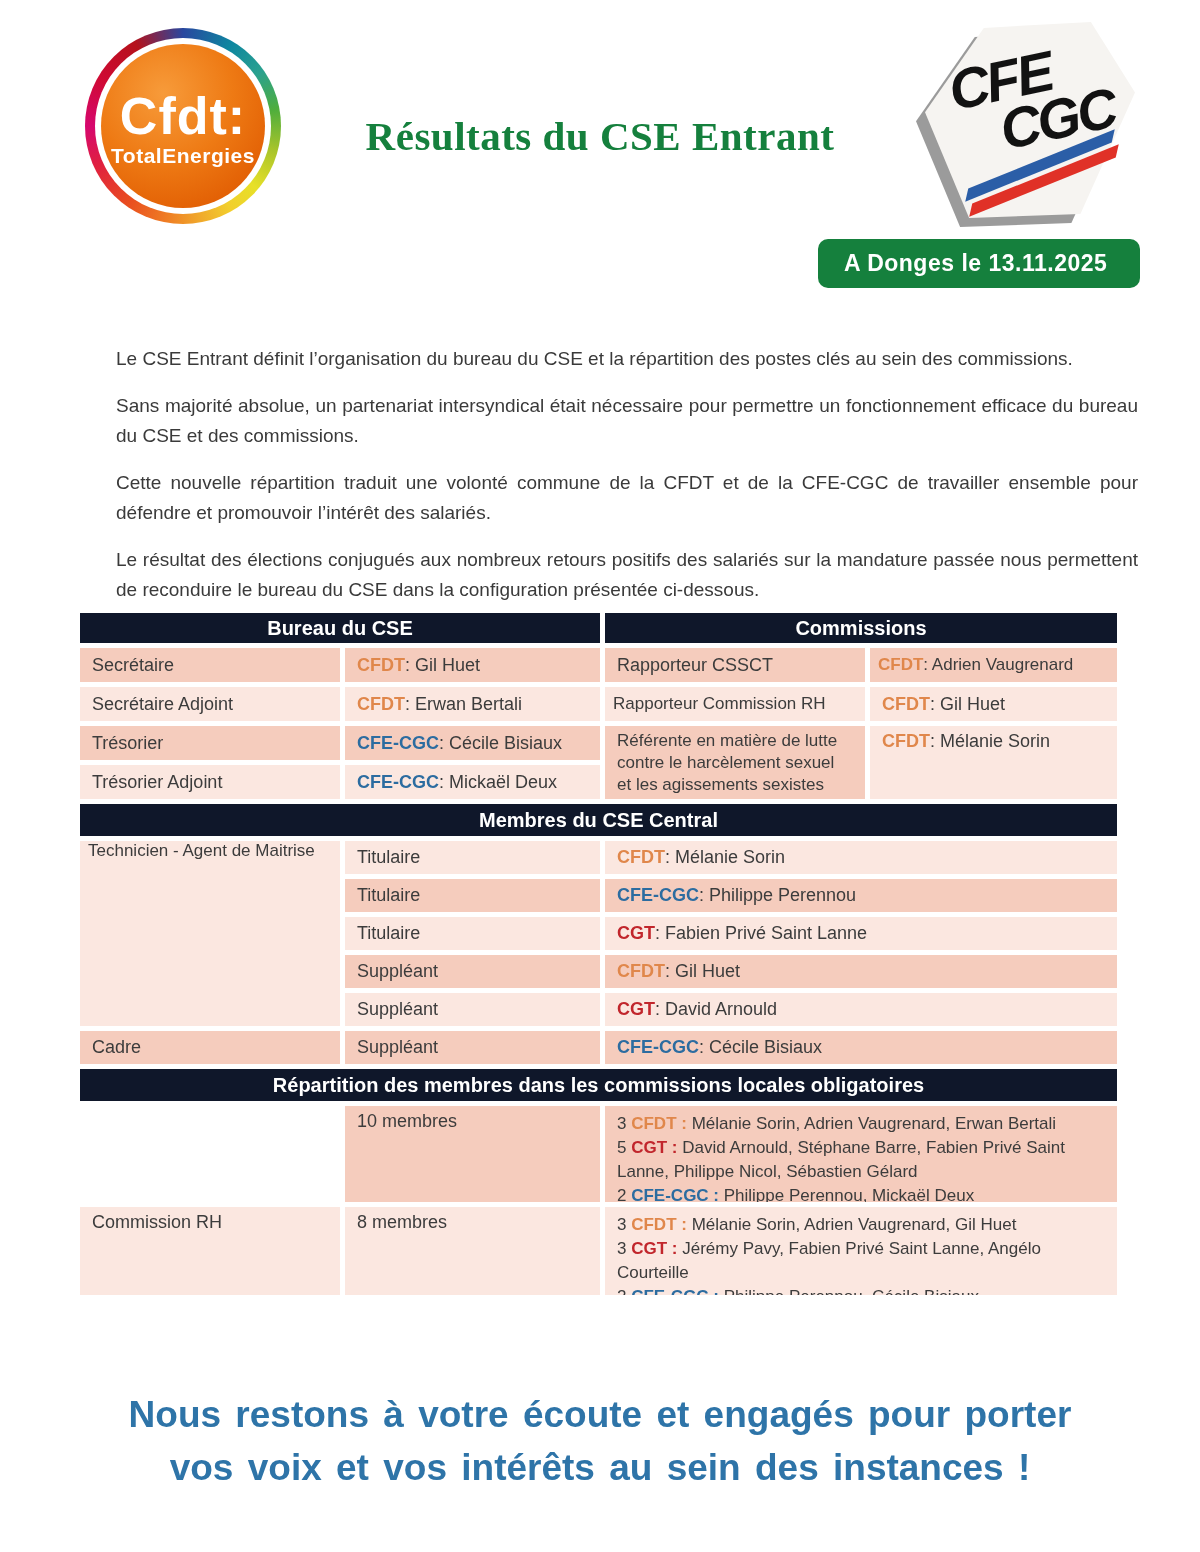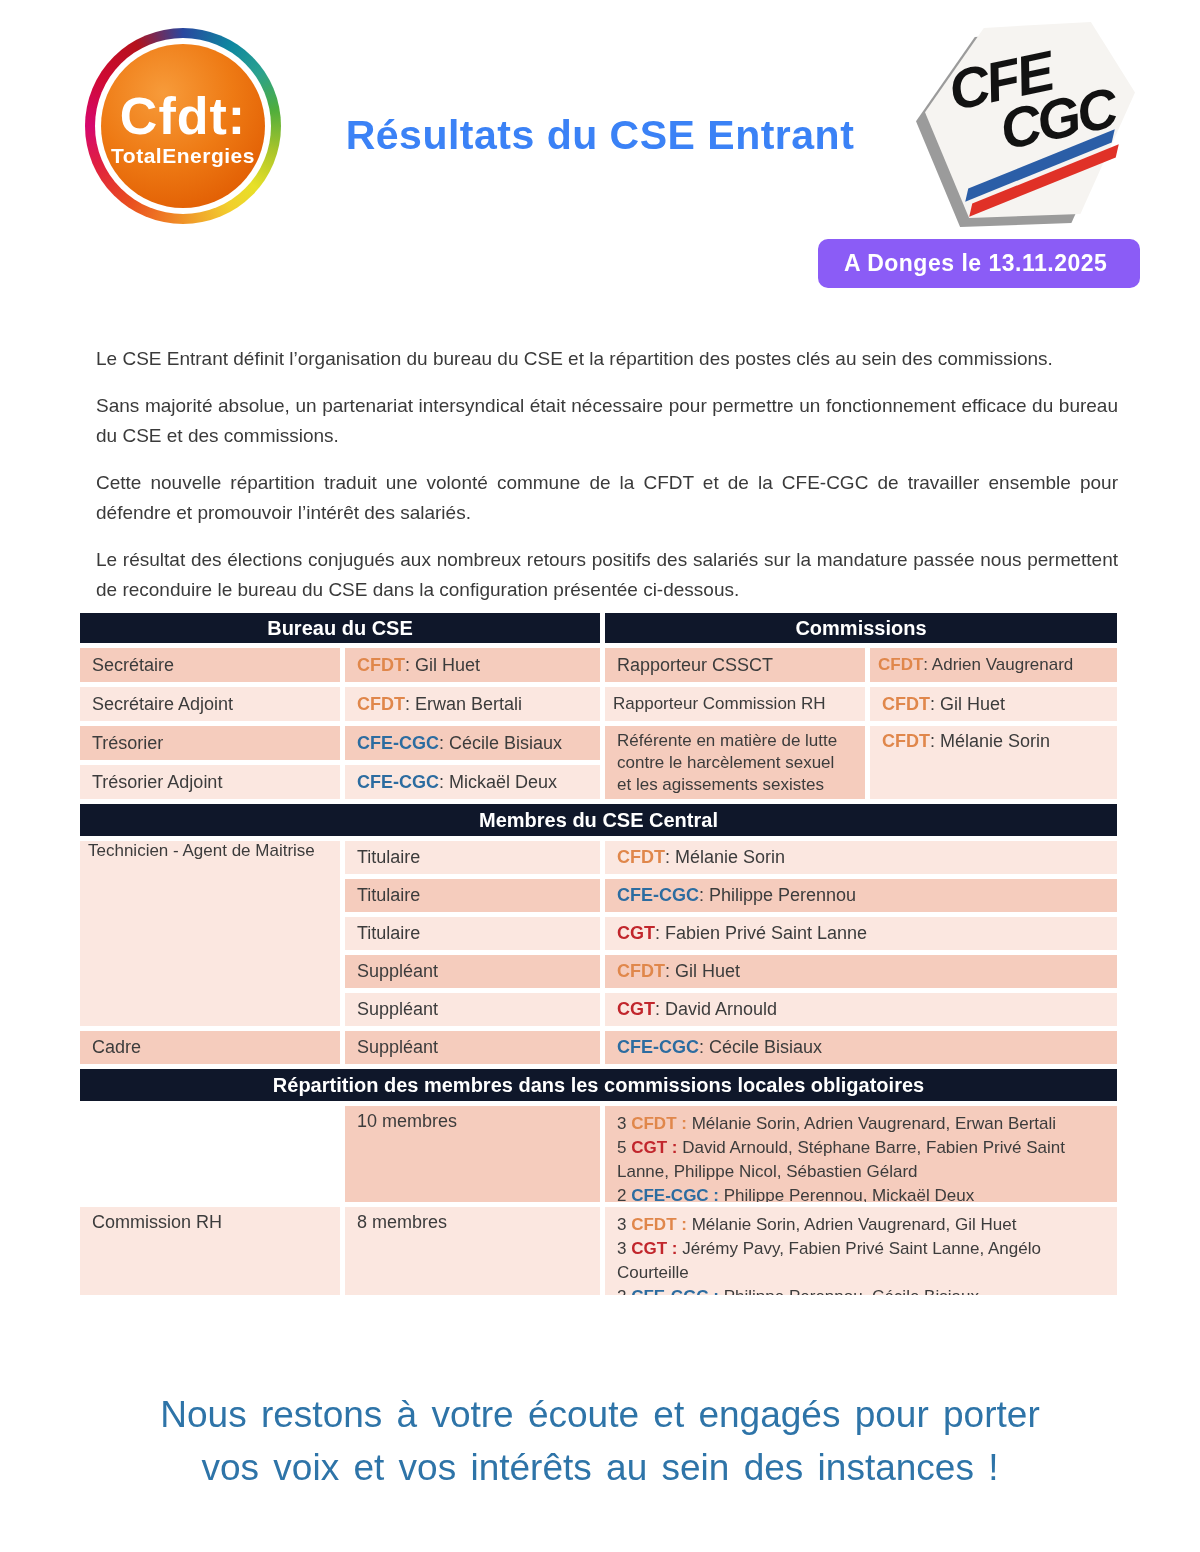--- a/index.html
+++ b/index.html
@@ -12,41 +12,41 @@
       #a8c42b 105deg,#e7e028 130deg,#f2cf2d 150deg,#f0a82c 170deg,#ef7d24 190deg,#e94e1f 215deg,
       #e0203f 245deg,#d6076e 270deg,#cf0a33 300deg,#b5121b 330deg,#29479f 360deg);}
   .cfdt-white{position:absolute;inset:10px;border-radius:50%;background:#ffffff;}
   .cfdt-core{position:absolute;inset:16px;border-radius:50%;
     background:radial-gradient(circle at 38% 30%,#f79b3a 0%,#ee7a14 45%,#e25f04 80%);
     display:flex;flex-direction:column;align-items:center;justify-content:center;color:#fff;}
   .cfdt-t1{font-size:52px;font-weight:bold;letter-spacing:1px;line-height:1;margin-top:6px;}
   .cfdt-t2{font-size:21px;font-weight:bold;letter-spacing:0.5px;margin-top:2px;}
 
   .page-title{position:absolute;left:0;right:0;top:112px;text-align:center;
-    font-size:41px;font-weight:bold;color:#3b82f6;letter-spacing:0.5px;}
+    font-size:41px;font-weight:bold;color:#15803d;letter-spacing:0.5px;font-family:Liberation Serif, serif;}
 
   .cgc-logo{position:absolute;left:925px;top:22px;width:210px;height:196px;}
   .cgc-hex-shadow,.cgc-hex{position:absolute;inset:0;
     clip-path:polygon(28% 3%,79% 0%,100% 36%,74% 98%,21% 100%,0% 46%);}
   .cgc-hex-shadow{background:#9b9b9b;transform:translate(-9px,9px);}
   .cgc-hex{background:#f6f4f1;}
   .cgc-text{position:absolute;left:28px;top:28px;transform:rotate(-12deg);
     font-weight:900;font-style:italic;font-size:56px;line-height:0.88;color:#121212;
     letter-spacing:-3px;font-family:"Liberation Sans", sans-serif;}
   .cgc-line2{margin-left:42px;}
   .cgc-stripe{position:absolute;width:158px;height:11px;transform:rotate(-22deg) skewX(-35deg);}
   .cgc-stripe.blue{background:#2b5ea7;left:36px;top:138px;}
   .cgc-stripe.red{background:#e03127;left:40px;top:153px;}
 
-  .date-badge{position:absolute;left:818px;top:239px;width:322px;height:49px;background:#8b5cf6;
+  .date-badge{position:absolute;left:818px;top:239px;width:322px;height:49px;background:#15803d;
     border-radius:10px;color:#ffffff;font-weight:bold;font-size:23px;line-height:49px;
     padding-left:26px;box-sizing:border-box;letter-spacing:0.5px;}
 
   
-  .intro{position:absolute;left:96px;top:344px;width:1022px;}
+  .intro{position:absolute;left:116px;top:344px;width:1022px;}
   .intro p{margin:0 0 17px 0;font-size:19px;line-height:30px;text-align:justify;color:#3a3a3a;}
 
   
   .results-table{position:absolute;left:80px;top:613px;width:1042px;display:grid;
     grid-template-columns:260px 255px 260px 247px;
     grid-template-rows:30px 34px 34px 34px 34px 32px 33px 33px 33px 33px 33px 33px 32px 96px 88px;
     gap:5px;}
   .cell{background:#fbe7e0;font-size:18px;color:#3c3c3c;padding:0 12px;display:flex;
     align-items:center;overflow:hidden;}
   .cell.d{background:#f5ccbd;}
@@ -56,21 +56,21 @@
   .multi{display:block;font-size:17px;line-height:24px;padding-top:6px;}
   .hdr,.band{background:#0f172a;color:#ffffff;font-weight:bold;font-size:20px;
     display:flex;align-items:center;justify-content:center;}
   .u{font-weight:bold;}
   .u-cfdt{color:#e0874b;}
   .u-cgc{color:#2c6ca0;}
   .u-cgt{color:#c1262c;}
 
   
   .footer-message{position:absolute;left:0;right:0;top:1388px;text-align:center;
-    color:#2e74a8;font-weight:normal;font-size:37px;line-height:53px;word-spacing:4px;}
+    color:#2e74a8;font-weight:bold;font-size:37px;line-height:53px;word-spacing:4px;}
 </style>
 </head>
 <body>
 
 <div class="page">
 
   <div class="cfdt-logo">
     <div class="cfdt-white"></div>
     <div class="cfdt-core">
       <div class="cfdt-t1">Cfdt:</div>

